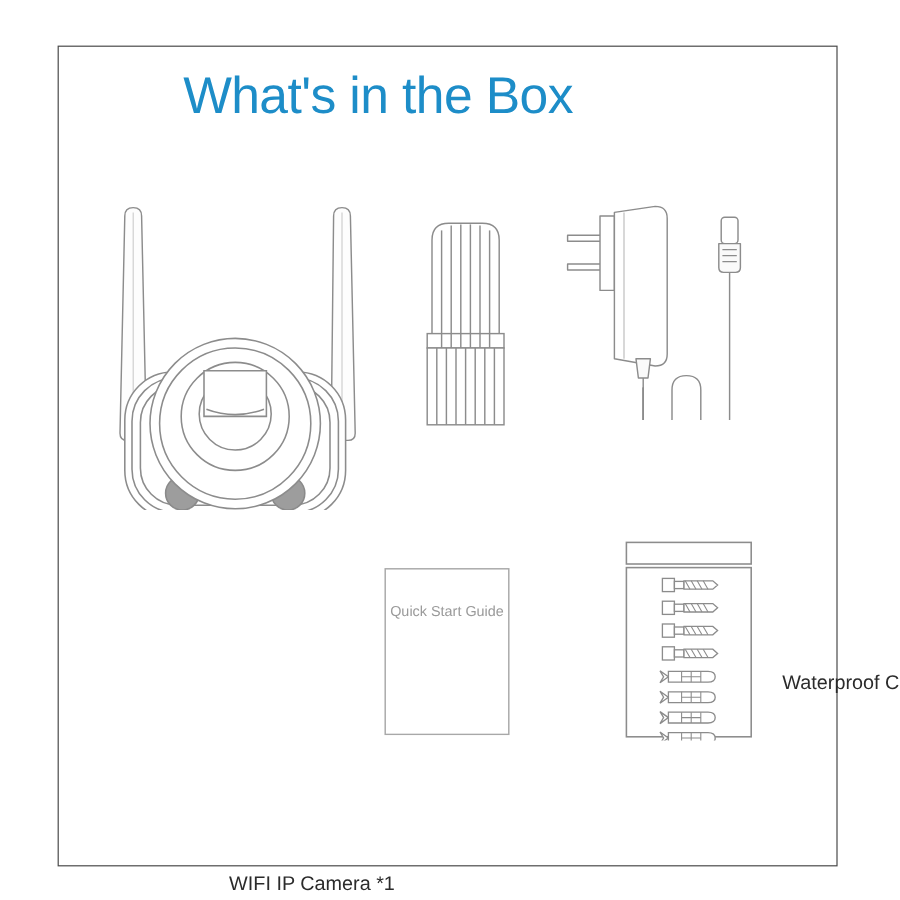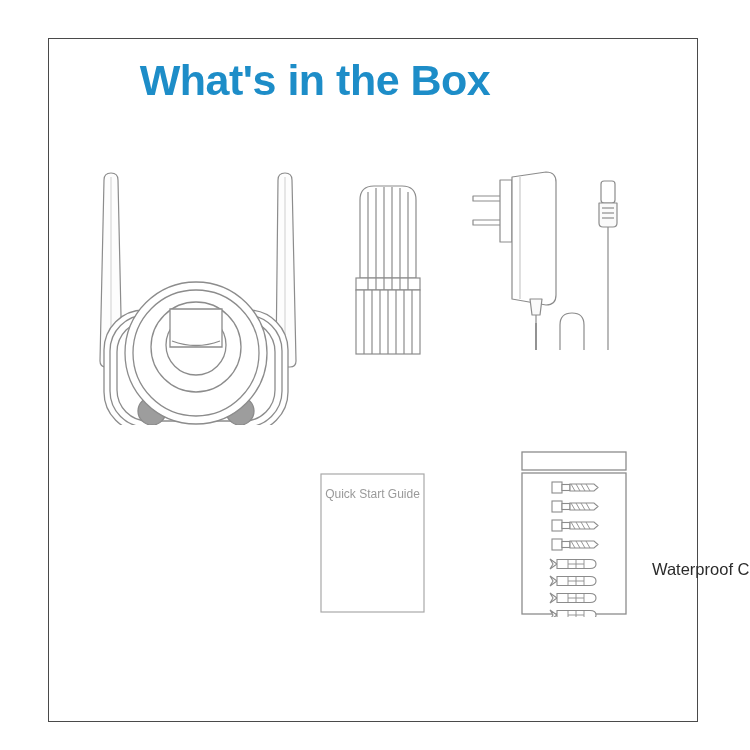--- a/index.html
+++ b/index.html
@@ -29,21 +29,21 @@
     box-sizing: border-box;
     background: #ffffff;
   }
   #title {
     position: absolute;
     left: 0;
     top: 56px;
     width: 630px;
     text-align: center;
     font-size: 43px;
-    font-weight: bold;
+    font-weight: normal;
     letter-spacing: -0.5px;
     color: #1d8dc8;
     font-family: "Liberation Sans", sans-serif;
   }
   .item {
     position: absolute;
   }
   .art {
     position: absolute;
     display: block;
@@ -64,21 +64,21 @@
     font-family: "Liberation Sans", sans-serif;
     white-space: nowrap;
   }
   
   #item-camera      { left: 60px;  top: 165px; width: 280px; height: 260px; }
   #cap-camera       { left: 60px;  top: 563px; width: 280px; }
   #item-wcap        { left: 330px; top: 180px; width: 120px; height: 180px; }
   #cap-wcap         { left: 280px; top: 380px; width: 220px; }
   #item-power       { left: 468px; top: 165px; width: 200px; height: 180px; }
   #item-guide       { left: 320px; top: 473px; width: 105px; height: 140px; }
-  #guide-label      { left: 320px; top: 487px; width: 105px; }
+  #guide-label      { left: 320px; top: 502px; width: 105px; }
   #cap-guide        { left: 272px; top: 645px; width: 220px; }
   #item-screws      { left: 518px; top: 449px; width: 110px; height: 165px; }
 </style>
 </head>
 <body>
 
 <div id="poster">
 
   <div id="frame"></div>
 
@@ -122,20 +122,21 @@
       <g fill="none" stroke="#8c8c8c" stroke-width="1.3">
         <circle cx="136" cy="88" r="71" fill="#ffffff"></circle>
         <circle cx="136" cy="88" r="63" fill="#ffffff"></circle>
         <circle cx="136" cy="82" r="45" fill="#ffffff"></circle>
         <circle cx="136" cy="80" r="30" fill="#ffffff"></circle>
 
         <path d="M110 44 L162 44 L162 82 L110 82 Z" fill="#ffffff"></path>
         <path d="M112 76 q24 9 48 0" fill="none"></path>
       </g>
     </svg>
+    <div class="caption" id="cap-camera">WIFI IP Camera  *1</div>
   </div>
 
   <div class="item" id="item-wcap">
     <svg class="art" width="120" height="180" viewBox="0 0 120 180">
       <g fill="none" stroke="#8c8c8c" stroke-width="1.2">
 
         <path d="M30 98 L30 20 q0 -14 14 -14 L72 6 q14 0 14 14 L86 98 Z" fill="#ffffff"></path>
         <line x1="38" y1="98" x2="38" y2="12"></line>
         <line x1="46" y1="98" x2="46" y2="8"></line>
         <line x1="54" y1="98" x2="54" y2="7"></line>

